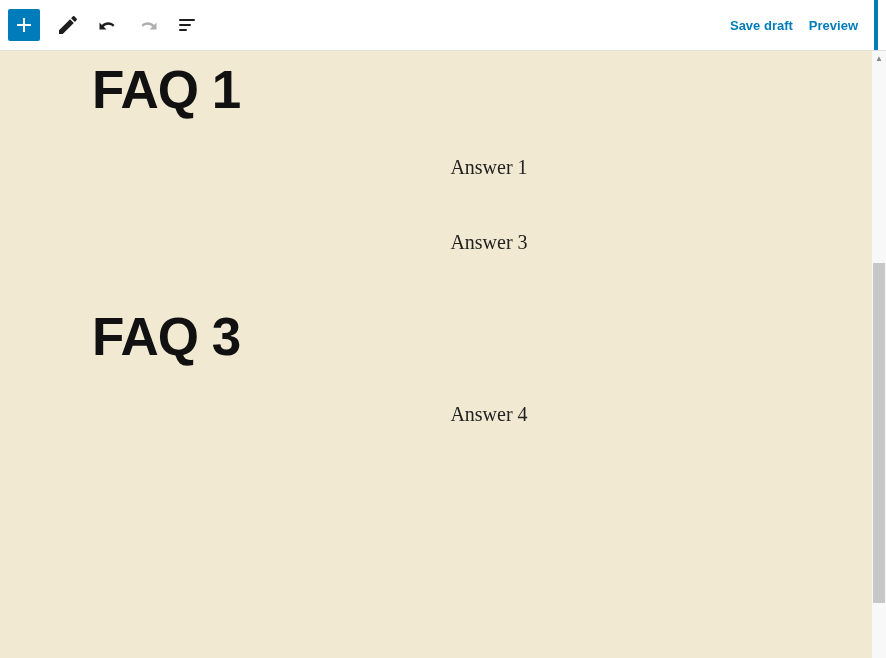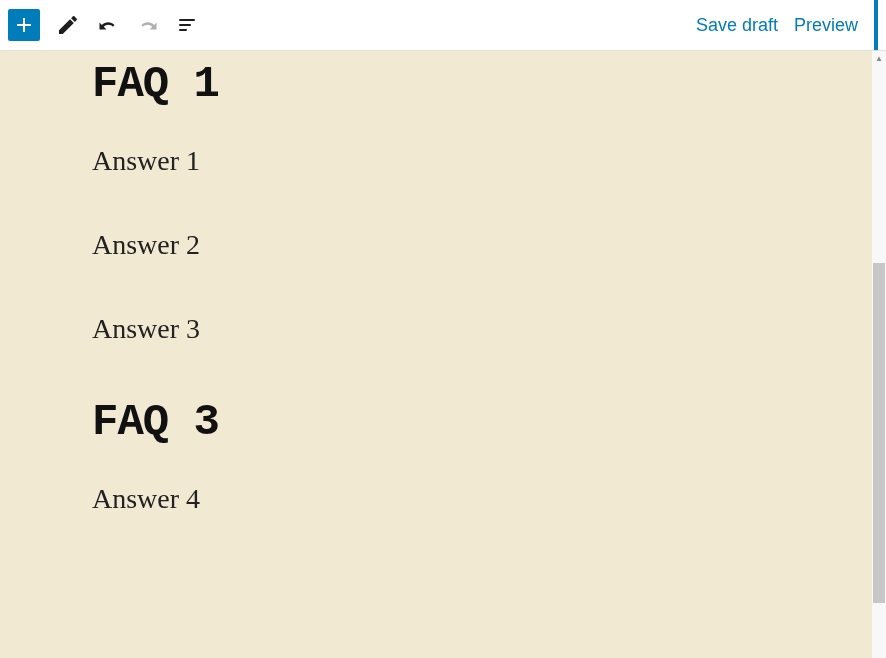--- a/index.html
+++ b/index.html
@@ -33,54 +33,56 @@
   .toolbar-right {
     margin-left: auto;
     display: flex;
     align-items: center;
     gap: 16px;
     padding-right: 8px;
     height: 100%;
   }
   .link-btn {
     color: #007cba;
-    font-size: 18px;
+    font-size: 13px;
     cursor: pointer;
     background: none;
     border: none;
+    font-weight: bold;
   }
   .right-edge {
     width: 4px;
     height: 100%;
     background: #007cba;
   }
   .canvas {
     flex: 1;
     background: #f1e9d2;
     position: relative;
     overflow: hidden;
   }
   .content {
     padding-left: 92px;
     padding-top: 8px;
   }
   .faq-block { margin-top: 52px; }
   .faq-block:first-child { margin-top: 0; }
   .faq-heading {
-    font-size: 44px;
+    font-size: 53px;
     font-weight: 800;
     letter-spacing: -1px;
     color: #111;
-    font-family: Liberation Mono, monospace;
+    font-family: Liberation Sans, sans-serif;
   }
   .faq-answer {
     margin-top: 36px;
-    font-size: 28px;
+    font-size: 20px;
     font-family: "Times New Roman", Georgia, serif;
     color: #222;
+    text-align: center;
   }
   .scroll-track {
     position: absolute;
     right: 0;
     top: 0;
     width: 14px;
     height: 100%;
     background: #f8f8f8;
   }
   .scroll-up {
@@ -150,21 +152,20 @@
 
   <div class="canvas">
     <div class="content">
 
       <div class="faq-block">
         <h2 class="faq-heading">FAQ 1</h2>
         <p class="faq-answer">Answer 1</p>
       </div>
 
       <div class="faq-block">
-        <p class="faq-answer">Answer 2</p>
       </div>
 
       <div class="faq-block">
         <p class="faq-answer">Answer 3</p>
       </div>
 
       <div class="faq-block">
         <h2 class="faq-heading">FAQ 3</h2>
         <p class="faq-answer">Answer 4</p>
       </div>

